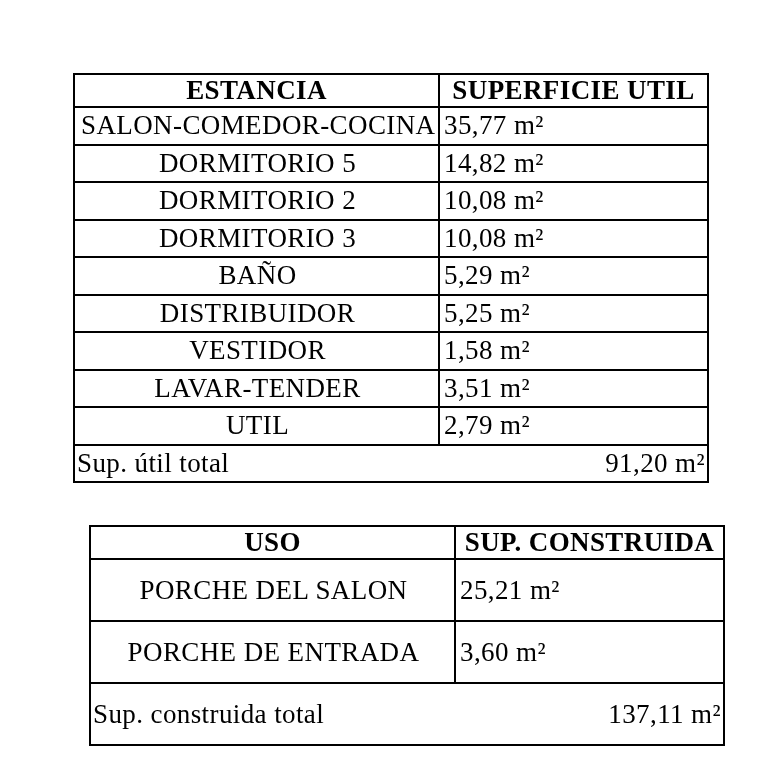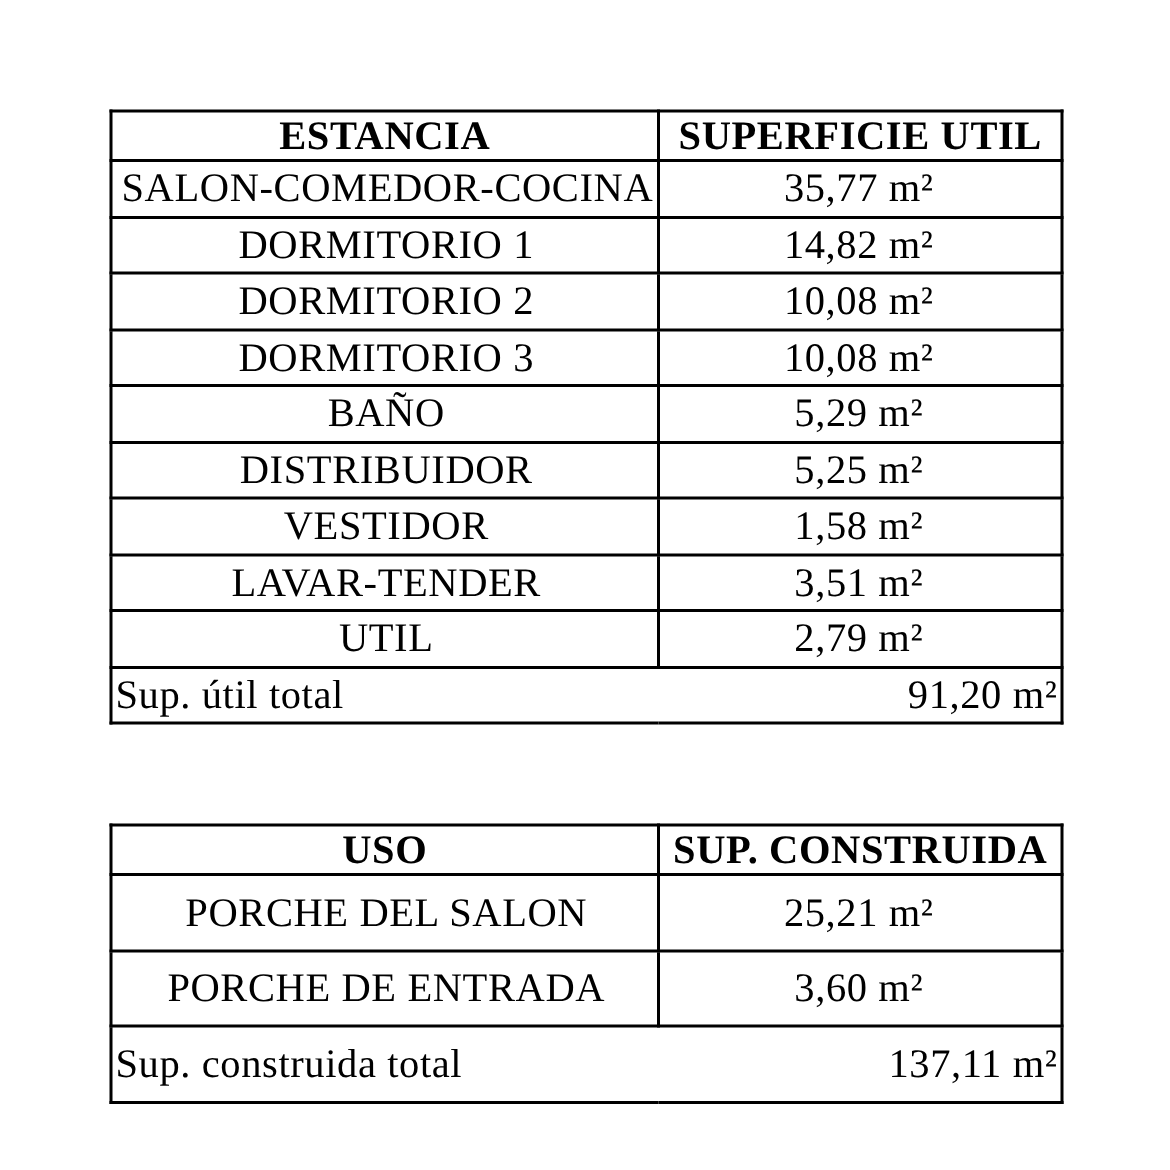--- a/index.html
+++ b/index.html
@@ -15,21 +15,21 @@
     font-family: Liberation Serif, serif;
   }
   table.areas {
     position: absolute;
     left: 73px;
     border-collapse: collapse;
     table-layout: fixed;
     width: 634px;
   }
   table.tbl-util      { top: 73px;  height: 410px; }
-  table.tbl-construida{ top: 549px; height: 187px; }
+  table.tbl-construida{ top: 525px; height: 221px; margin-left: 16px; }
 
   col.c1 { width: 365px; }
   col.c2 { width: 269px; }
 
   th, td {
     border: 2px solid #000000;
     font-size: 27px;
     letter-spacing: 0.4px;
     white-space: nowrap;
     vertical-align: middle;
@@ -38,21 +38,21 @@
     font-weight: bold;
     text-align: center;
     padding: 0 4px;
   }
   td.label {
     text-align: center;
     padding-left: 6px;
     padding-right: 4px;
   }
   td.value {
-    text-align: center;
+    text-align: left;
     padding-right: 6px;
     padding-left: 4px;
   }
   td.total-cell { padding: 0; }
   .total-flex {
     display: flex;
     justify-content: space-between;
     align-items: center;
     padding: 0 2px;
   }
@@ -72,21 +72,21 @@
         <th>ESTANCIA</th>
         <th>SUPERFICIE UTIL</th>
       </tr>
     </thead>
     <tbody>
       <tr>
         <td class="label">SALON-COMEDOR-COCINA</td>
         <td class="value">35,77 m²</td>
       </tr>
       <tr>
-        <td class="label">DORMITORIO 1</td>
+        <td class="label">DORMITORIO 5</td>
         <td class="value">14,82 m²</td>
       </tr>
       <tr>
         <td class="label">DORMITORIO 2</td>
         <td class="value">10,08 m²</td>
       </tr>
       <tr>
         <td class="label">DORMITORIO 3</td>
         <td class="value">10,08 m²</td>
       </tr>

